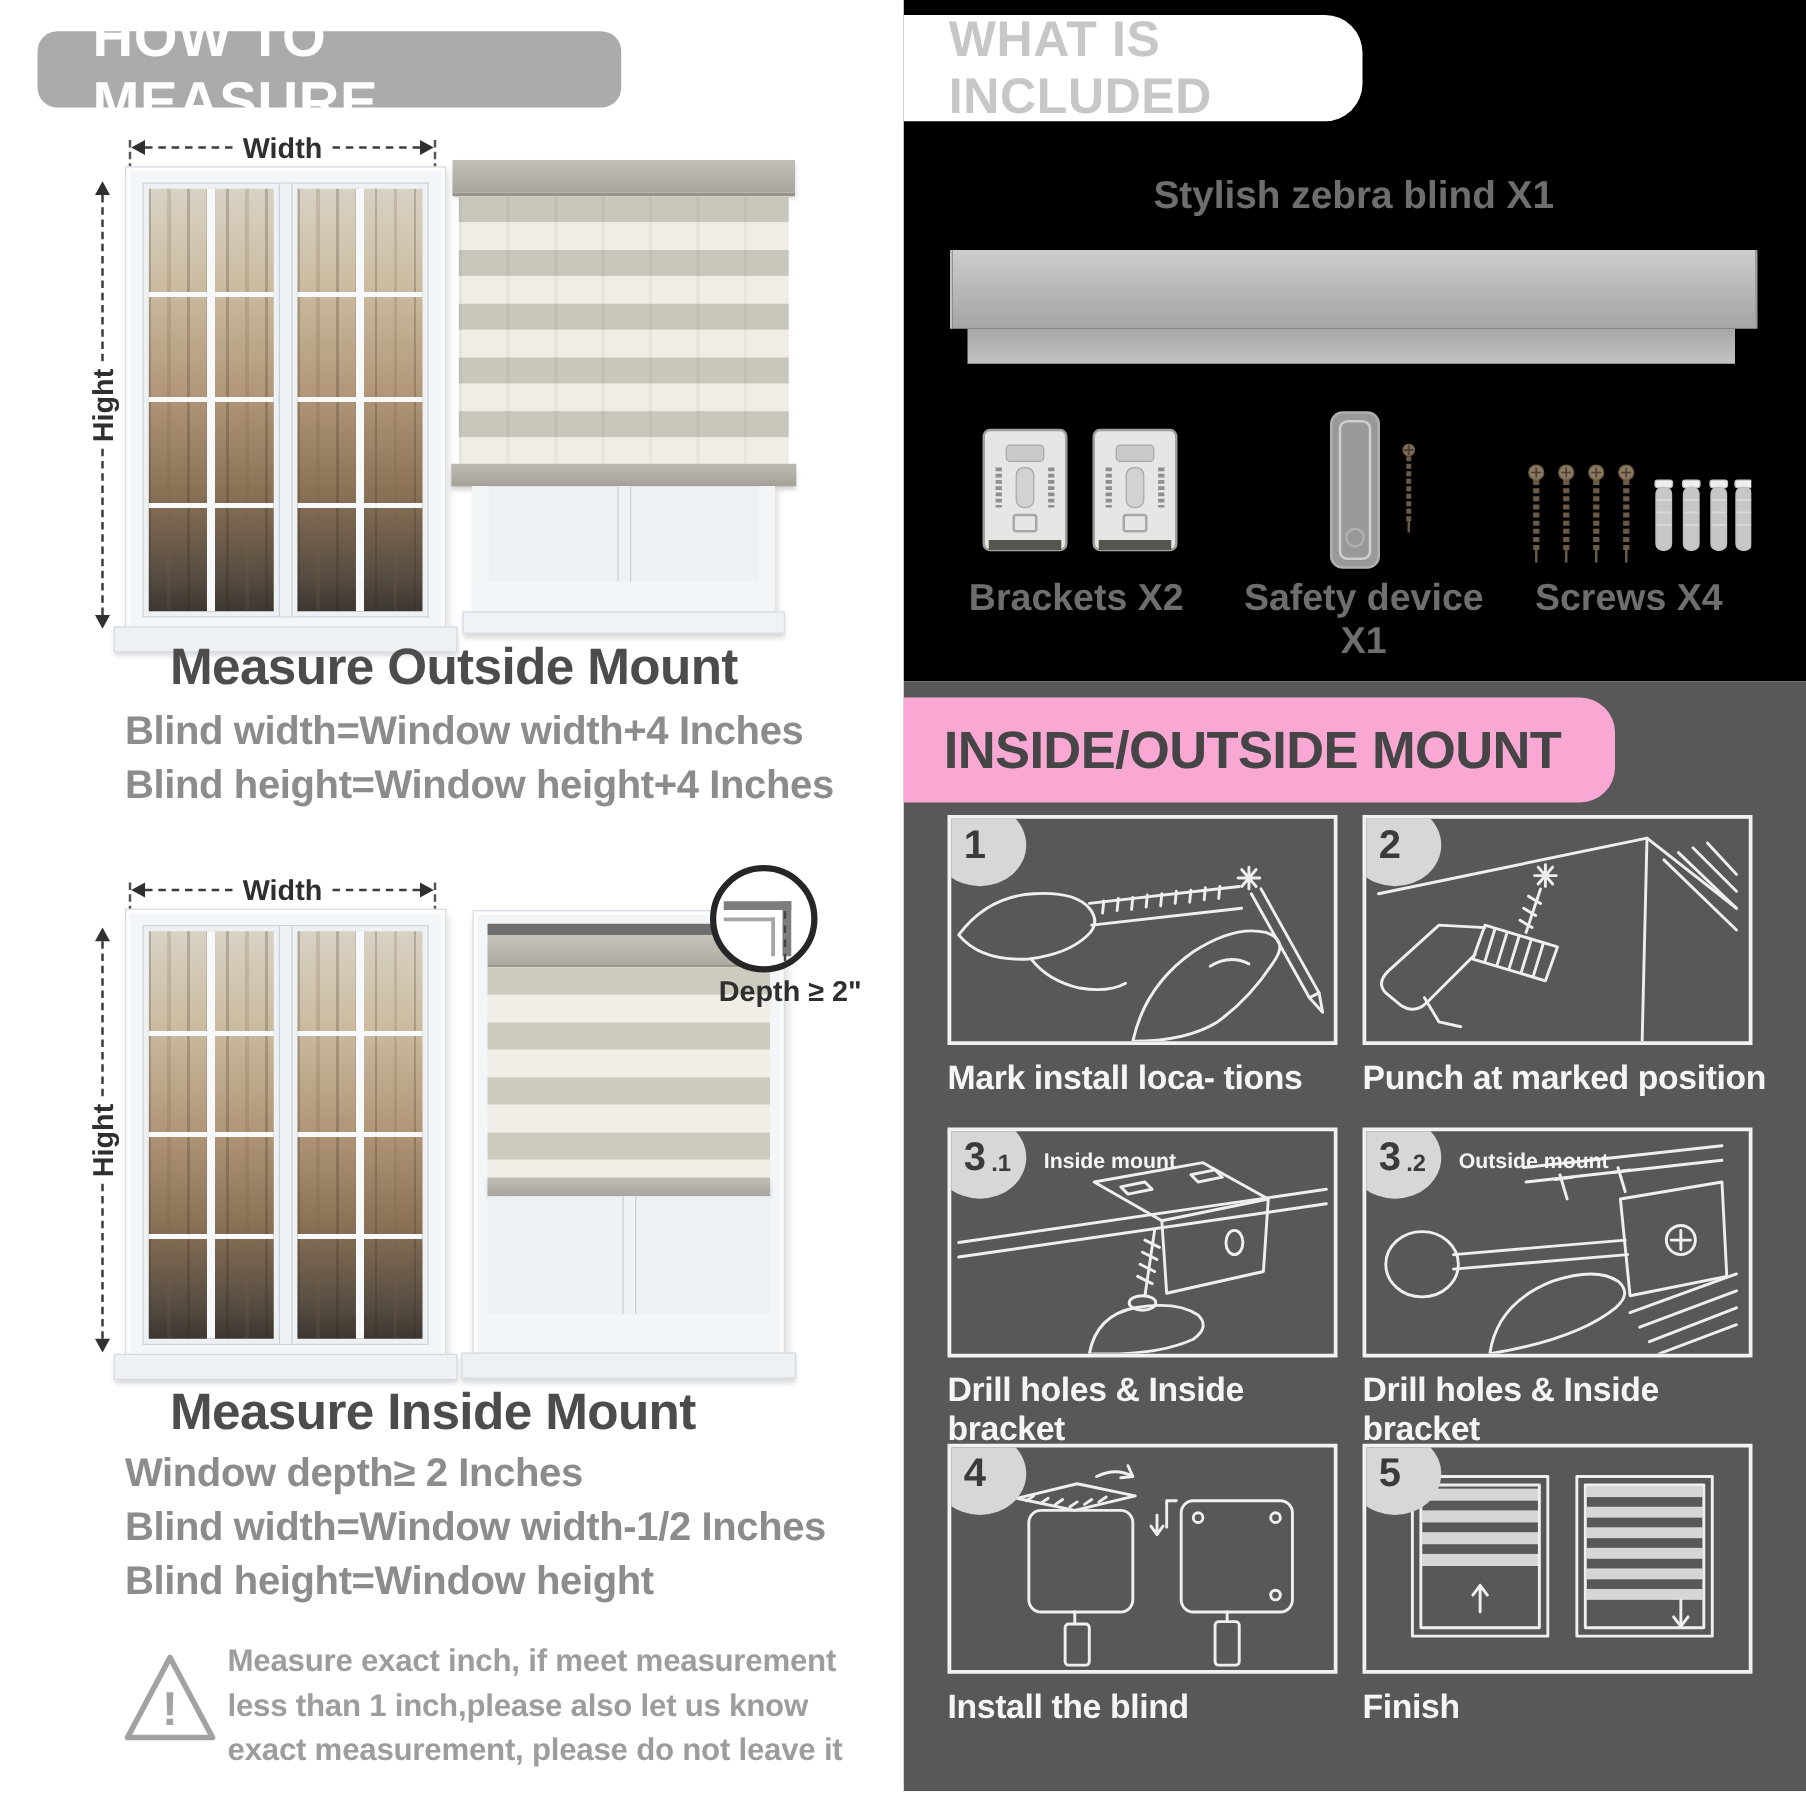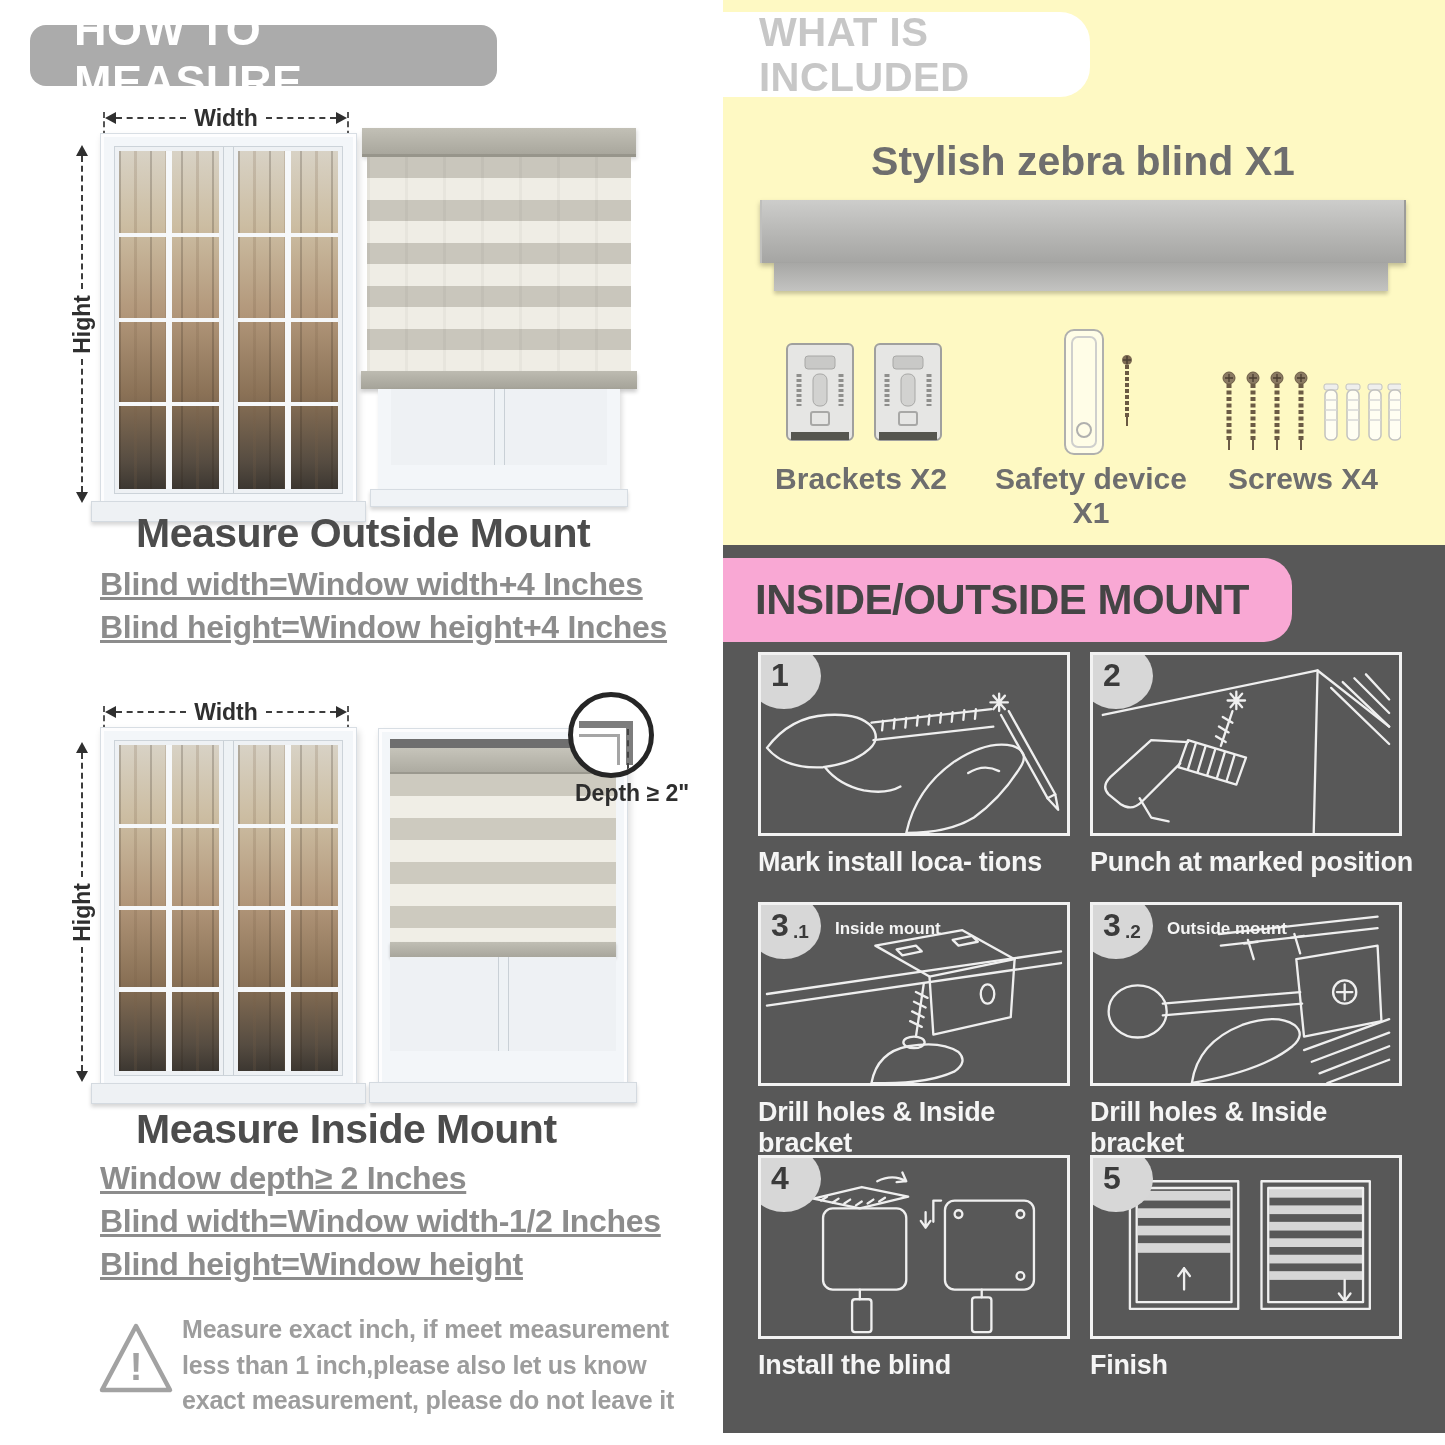--- a/index.html
+++ b/index.html
@@ -6,21 +6,21 @@
   #canvas{position:relative;width:1445px;height:1433px;background:#fff;overflow:hidden;
           font-family:"Liberation Sans","DejaVu Sans",sans-serif;padding-left:40px;}
   .abs{position:absolute;}
 
   
   .lbanner{left:30px;top:25px;width:467px;height:61px;background:#ababab;border-radius:16px;
            display:flex;align-items:center;padding-left:44px;box-sizing:border-box;}
   .lbanner span{color:#fff;font-weight:bold;font-size:45px;letter-spacing:.5px;}
 
   .sec-title{font-weight:bold;font-size:41px;color:#4c4c4c;letter-spacing:-.5px;margin-left:36px;}
-  .sec-line{font-weight:bold;font-size:32px;color:#8c8c8c;letter-spacing:-.3px;text-decoration:underline;}
+  .sec-line{font-weight:bold;font-size:32px;color:#8c8c8c;letter-spacing:-.3px;}
 
   
   .dimw{display:flex;align-items:center;height:24px;}
   .dimw .dl{flex:1;border-top:2px dashed #3c3c3c;height:0;}
   .dimw b{font-size:23px;color:#2f2f2f;padding:0 8px;font-weight:bold;}
   .ah{width:0;height:0;border-top:6px solid transparent;border-bottom:6px solid transparent;}
   .ah.l{border-right:11px solid #2f2f2f;}
   .ah.r{border-left:11px solid #2f2f2f;}
   .ah.u{border-left:6px solid transparent;border-right:6px solid transparent;border-bottom:11px solid #2f2f2f;border-top:none;}
   .ah.d{border-left:6px solid transparent;border-right:6px solid transparent;border-top:11px solid #2f2f2f;border-bottom:none;}
@@ -77,26 +77,26 @@
   .mag .l1{position:absolute;top:24px;left:6px;right:16px;bottom:8px;
            border-top:7px solid #7d7d7d;border-right:7px solid #7d7d7d;}
   .mag .l2{position:absolute;top:37px;left:6px;right:29px;bottom:8px;
            border-top:3px solid #a5a5a5;border-right:3px solid #a5a5a5;}
   .mag .md{position:absolute;top:32px;right:20px;bottom:4px;border-left:2px dashed #444;}
   .depth-label{font-size:23px;font-weight:bold;color:#2e2e2e;}
 
   .warn-text{font-size:25px;font-weight:600;color:#9d9d9d;line-height:1.42;letter-spacing:-.2px;}
 
   
-  .r-light{left:723px;top:0;width:722px;height:545px;background:#fef9c3;}
+  .r-light{left:723px;top:0;width:722px;height:545px;background:#000000;}
   .r-dark{left:723px;top:545px;width:722px;height:900px;background:#585858;}
   .inc-banner{left:0;top:12px;width:367px;height:85px;background:#fff;border-radius:0 30px 30px 0;
               display:flex;align-items:center;padding-left:36px;box-sizing:border-box;}
   .inc-banner span{color:#c7c7c7;font-weight:bold;font-size:40px;letter-spacing:.5px;}
-  .prod-label{left:120px;top:138px;width:480px;text-align:center;font-size:41px;font-weight:bold;color:#6e6e6e;}
+  .prod-label{left:120px;top:138px;width:480px;text-align:center;font-size:31px;font-weight:bold;color:#6e6e6e;}
   .hr-main{left:37px;top:200px;width:642px;height:63px;
            background:linear-gradient(180deg,#cdcdcb,#b4b4b2 60%,#a5a5a3);
            box-shadow:0 3px 5px rgba(0,0,0,.25);border-left:2px solid #bfbfbd;border-right:2px solid #9c9c9a;}
   .hr-lip{left:51px;top:263px;width:614px;height:28px;
           background:linear-gradient(180deg,#a7a7a5,#c3c3c1);box-shadow:0 3px 4px rgba(0,0,0,.22);}
   .item-label{top:462px;text-align:center;font-size:30px;font-weight:bold;color:#6e6e6e;}
 
   .mnt-banner{left:0;top:13px;width:569px;height:84px;background:#f9a8d4;border-radius:0 28px 28px 0;
               display:flex;align-items:center;padding-left:32px;box-sizing:border-box;}
   .mnt-banner span{color:#454545;font-weight:bold;font-size:42px;letter-spacing:-.5px;}

